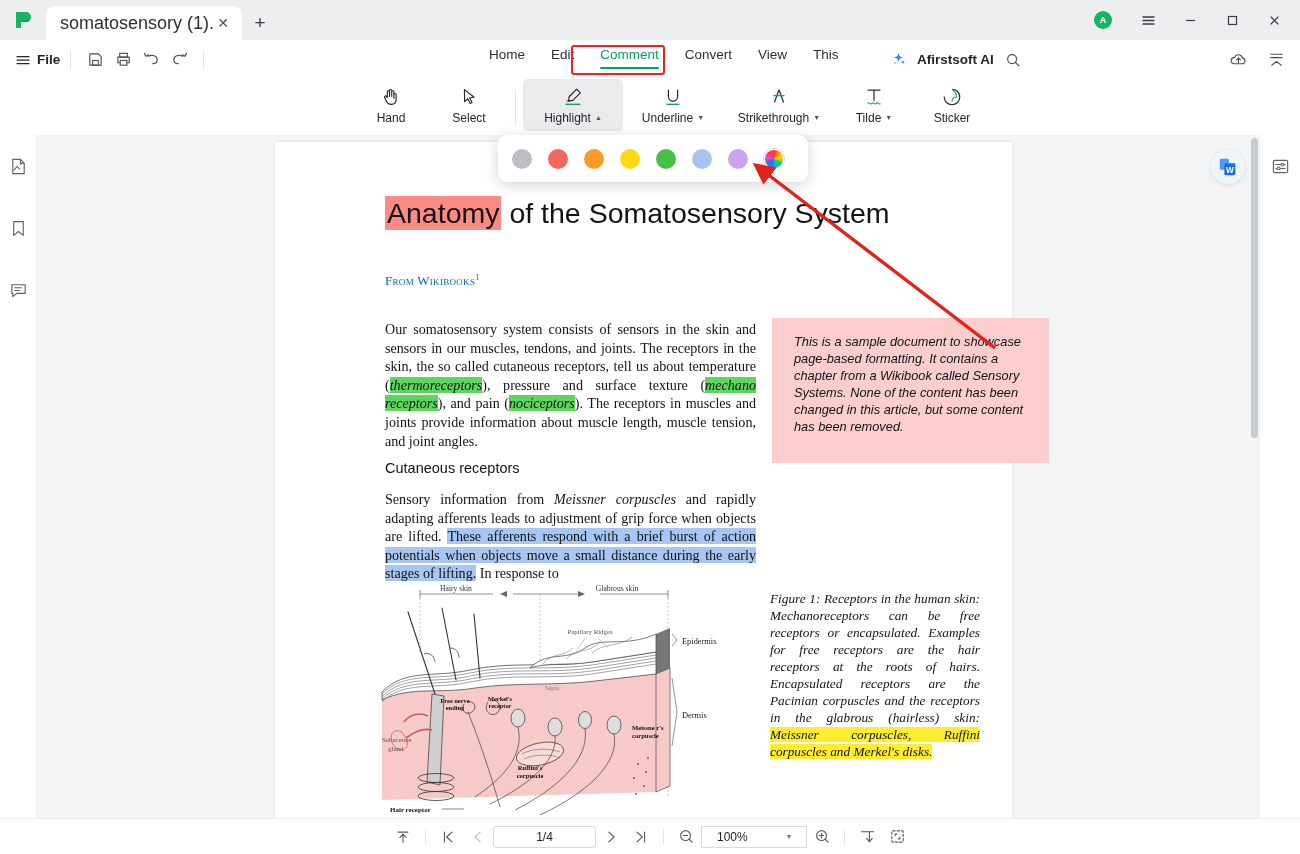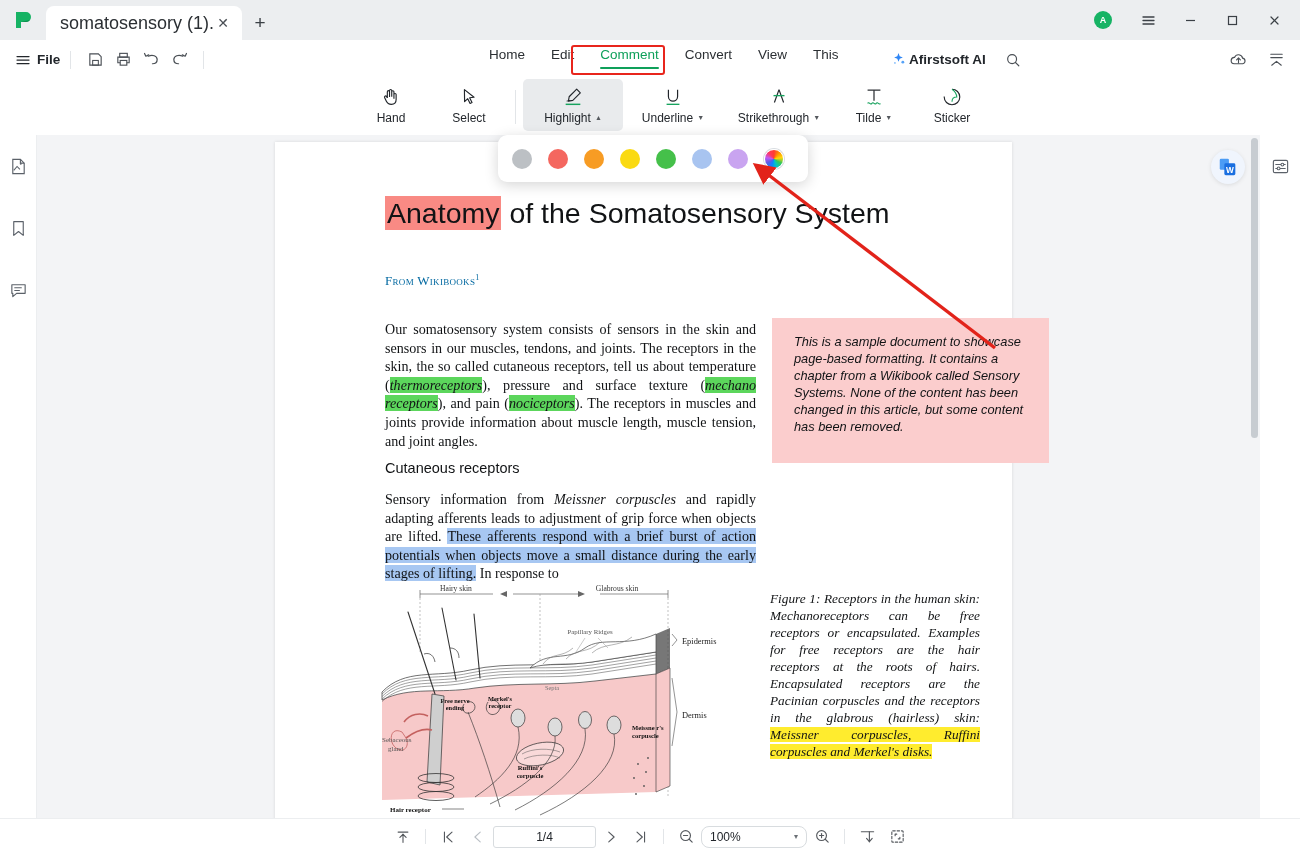--- a/index.html
+++ b/index.html
@@ -58,21 +58,21 @@
   .mtab.active { color:#0ea05a; }
   .mtab.active:after {
     content:""; position:absolute; left:11px; right:11px; bottom:0px; height:2.5px;
     background:#0ea05a; border-radius:2px;
   }
   .redbox {
     position:absolute; left:571px; top:45px; width:94px; height:30px;
     border:2.2px solid #e8251c; border-radius:3px; pointer-events:none; z-index:40;
   }
 
-  .ai-area { position:absolute; left:890px; top:40px; height:39px; display:flex; align-items:center; gap:2px; }
+  .ai-area { position:absolute; left:890px; top:40px; height:39px; display:flex; align-items:center; gap:10px; }
   .ai-label { font-size:13.5px; color:#22262b; font-weight:600; }
   .menubar-right { position:absolute; right:10px; top:40px; height:39px; display:flex; align-items:center; gap:10px; }
 
   
   .ribbon { position:absolute; left:0; top:79px; width:1300px; height:56px; background:#ffffff; }
   .ribbon-inner { position:absolute; left:352px; top:0; display:flex; align-items:flex-start; height:56px; }
   .tool {
     width:78px; height:52px; display:flex; flex-direction:column; align-items:center;
     justify-content:center; gap:3px; cursor:pointer; border-radius:5px;
   }
@@ -178,22 +178,22 @@
   .sbtn { width:30px; height:26px; display:flex; align-items:center; justify-content:center;
     color:#55595e; cursor:pointer; }
   .sbtn.dim { color:#b9bec4; }
   .sdiv { width:1px; height:15px; background:#e2e5e8; margin:0 7px; }
   .pagebox {
     width:103px; height:22px; border:1px solid #d8dcdf; border-radius:3px;
     display:flex; align-items:center; justify-content:center;
     font-size:12px; color:#22262b; cursor:text;
   }
   .zoombox {
-    width:106px; height:22px; border:1px solid #d8dcdf; border-radius:8px;
-    display:flex; align-items:center; padding:0 8px;
+    width:106px; height:22px; border:1px solid #d8dcdf; border-radius:0;
+    display:flex; align-items:center; padding:0 15px;
     font-size:12px; color:#22262b; cursor:pointer;
   }
   .zoombox .zv { flex:1; }
   .page-divider { position:absolute; left:0; bottom:35px; width:1300px; height:1px; background:#eceef0; }
 </style>
 </head>
 <body>
 
 <div id="app">
 

